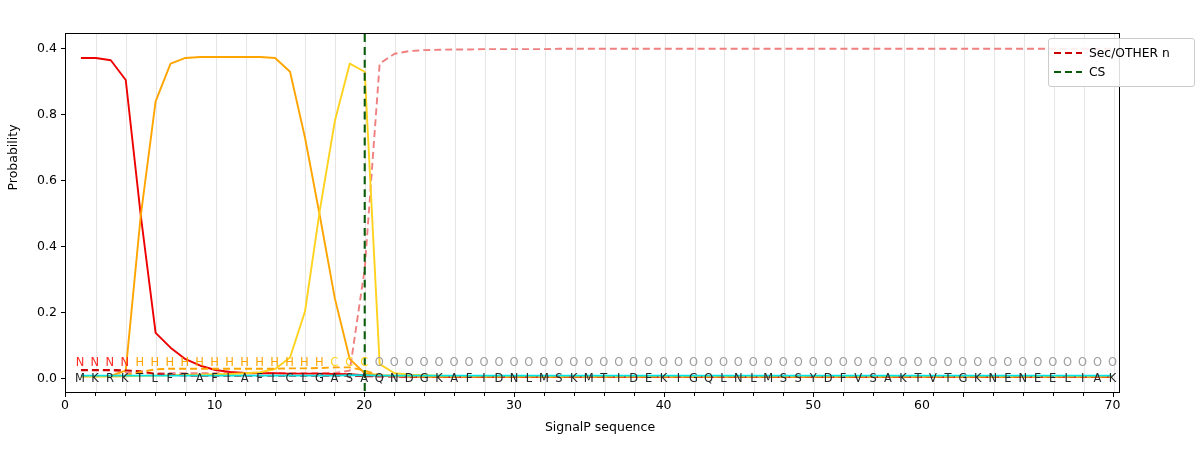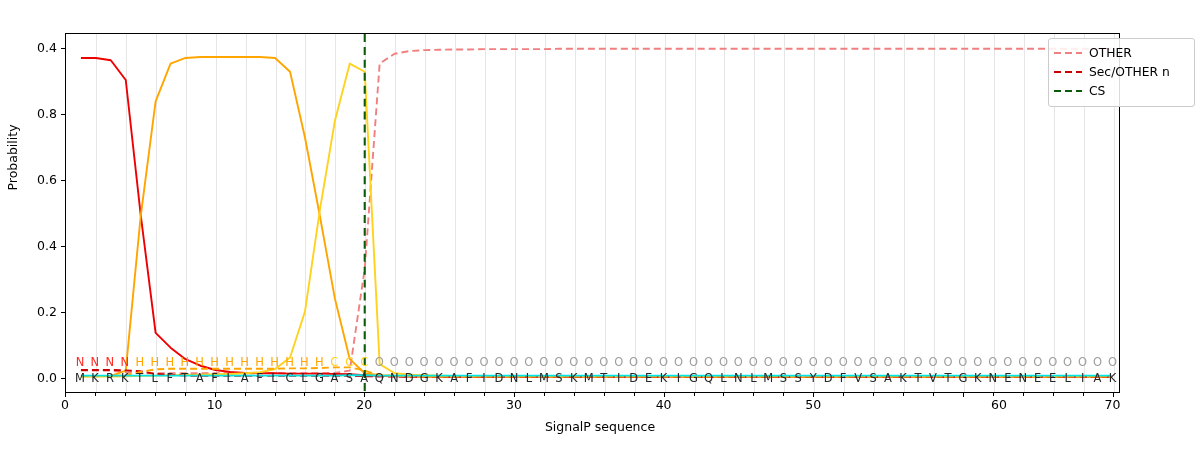--- a/index.html
+++ b/index.html
@@ -139,21 +139,21 @@
       <div class="xtick" style="left: 194.6px;">10</div>
       <div class="xtickmark" style="left: 214.6px;"></div>
       <div class="xtick" style="left: 344.3px;">20</div>
       <div class="xtickmark" style="left: 364.3px;"></div>
       <div class="xtick" style="left: 493.9px;">30</div>
       <div class="xtickmark" style="left: 513.9px;"></div>
       <div class="xtick" style="left: 643.6px;">40</div>
       <div class="xtickmark" style="left: 663.6px;"></div>
       <div class="xtick" style="left: 793.2px;">50</div>
       <div class="xtickmark" style="left: 813.2px;"></div>
-      <div class="xtick" style="left: 979px;">60</div>
+      <div class="xtick" style="left: 902px;">60</div>
       <div class="xtickmark" style="left: 962.9px;"></div>
       <div class="xtick" style="left: 1092.5px;">70</div>
       <div class="xtickmark" style="left: 1112.5px;"></div>
       <div class="xminor" style="left: 94.9px;"></div>
       <div class="xminor" style="left: 124.9px;"></div>
       <div class="xminor" style="left: 154.8px;"></div>
       <div class="xminor" style="left: 184.7px;"></div>
       <div class="xminor" style="left: 244.6px;"></div>
       <div class="xminor" style="left: 274.5px;"></div>
       <div class="xminor" style="left: 304.4px;"></div>
@@ -322,26 +322,20 @@
       <div class="seqcell aa" style="left: 1052.66px;">E</div>
       <div class="seqcell aa" style="left: 1067.62px;">L</div>
       <div class="seqcell aa" style="left: 1082.59px;">I</div>
       <div class="seqcell aa" style="left: 1097.55px;">A</div>
       <div class="seqcell aa" style="left: 1112.52px;">K</div>
     </div>
 
   <div id="legend">
       <div class="legrow">
         <span class="legswatch">
-          <i style="background: repeating-linear-gradient(to right, rgb(240, 128, 128) 0px, rgb(240, 128, 128) 7px, transparent 7px, transparent 11px);"></i>
-        </span>
-        <span class="legtext">OTHER</span>
-      </div>
-      <div class="legrow">
-        <span class="legswatch">
           <i style="background: repeating-linear-gradient(to right, rgb(204, 0, 0) 0px, rgb(204, 0, 0) 7px, transparent 7px, transparent 11px);"></i>
         </span>
         <span class="legtext">Sec/OTHER n</span>
       </div>
       <div class="legrow">
         <span class="legswatch">
           <i style="background: repeating-linear-gradient(to right, rgb(10, 92, 10) 0px, rgb(10, 92, 10) 7px, transparent 7px, transparent 11px);"></i>
         </span>
         <span class="legtext">CS</span>
       </div>

